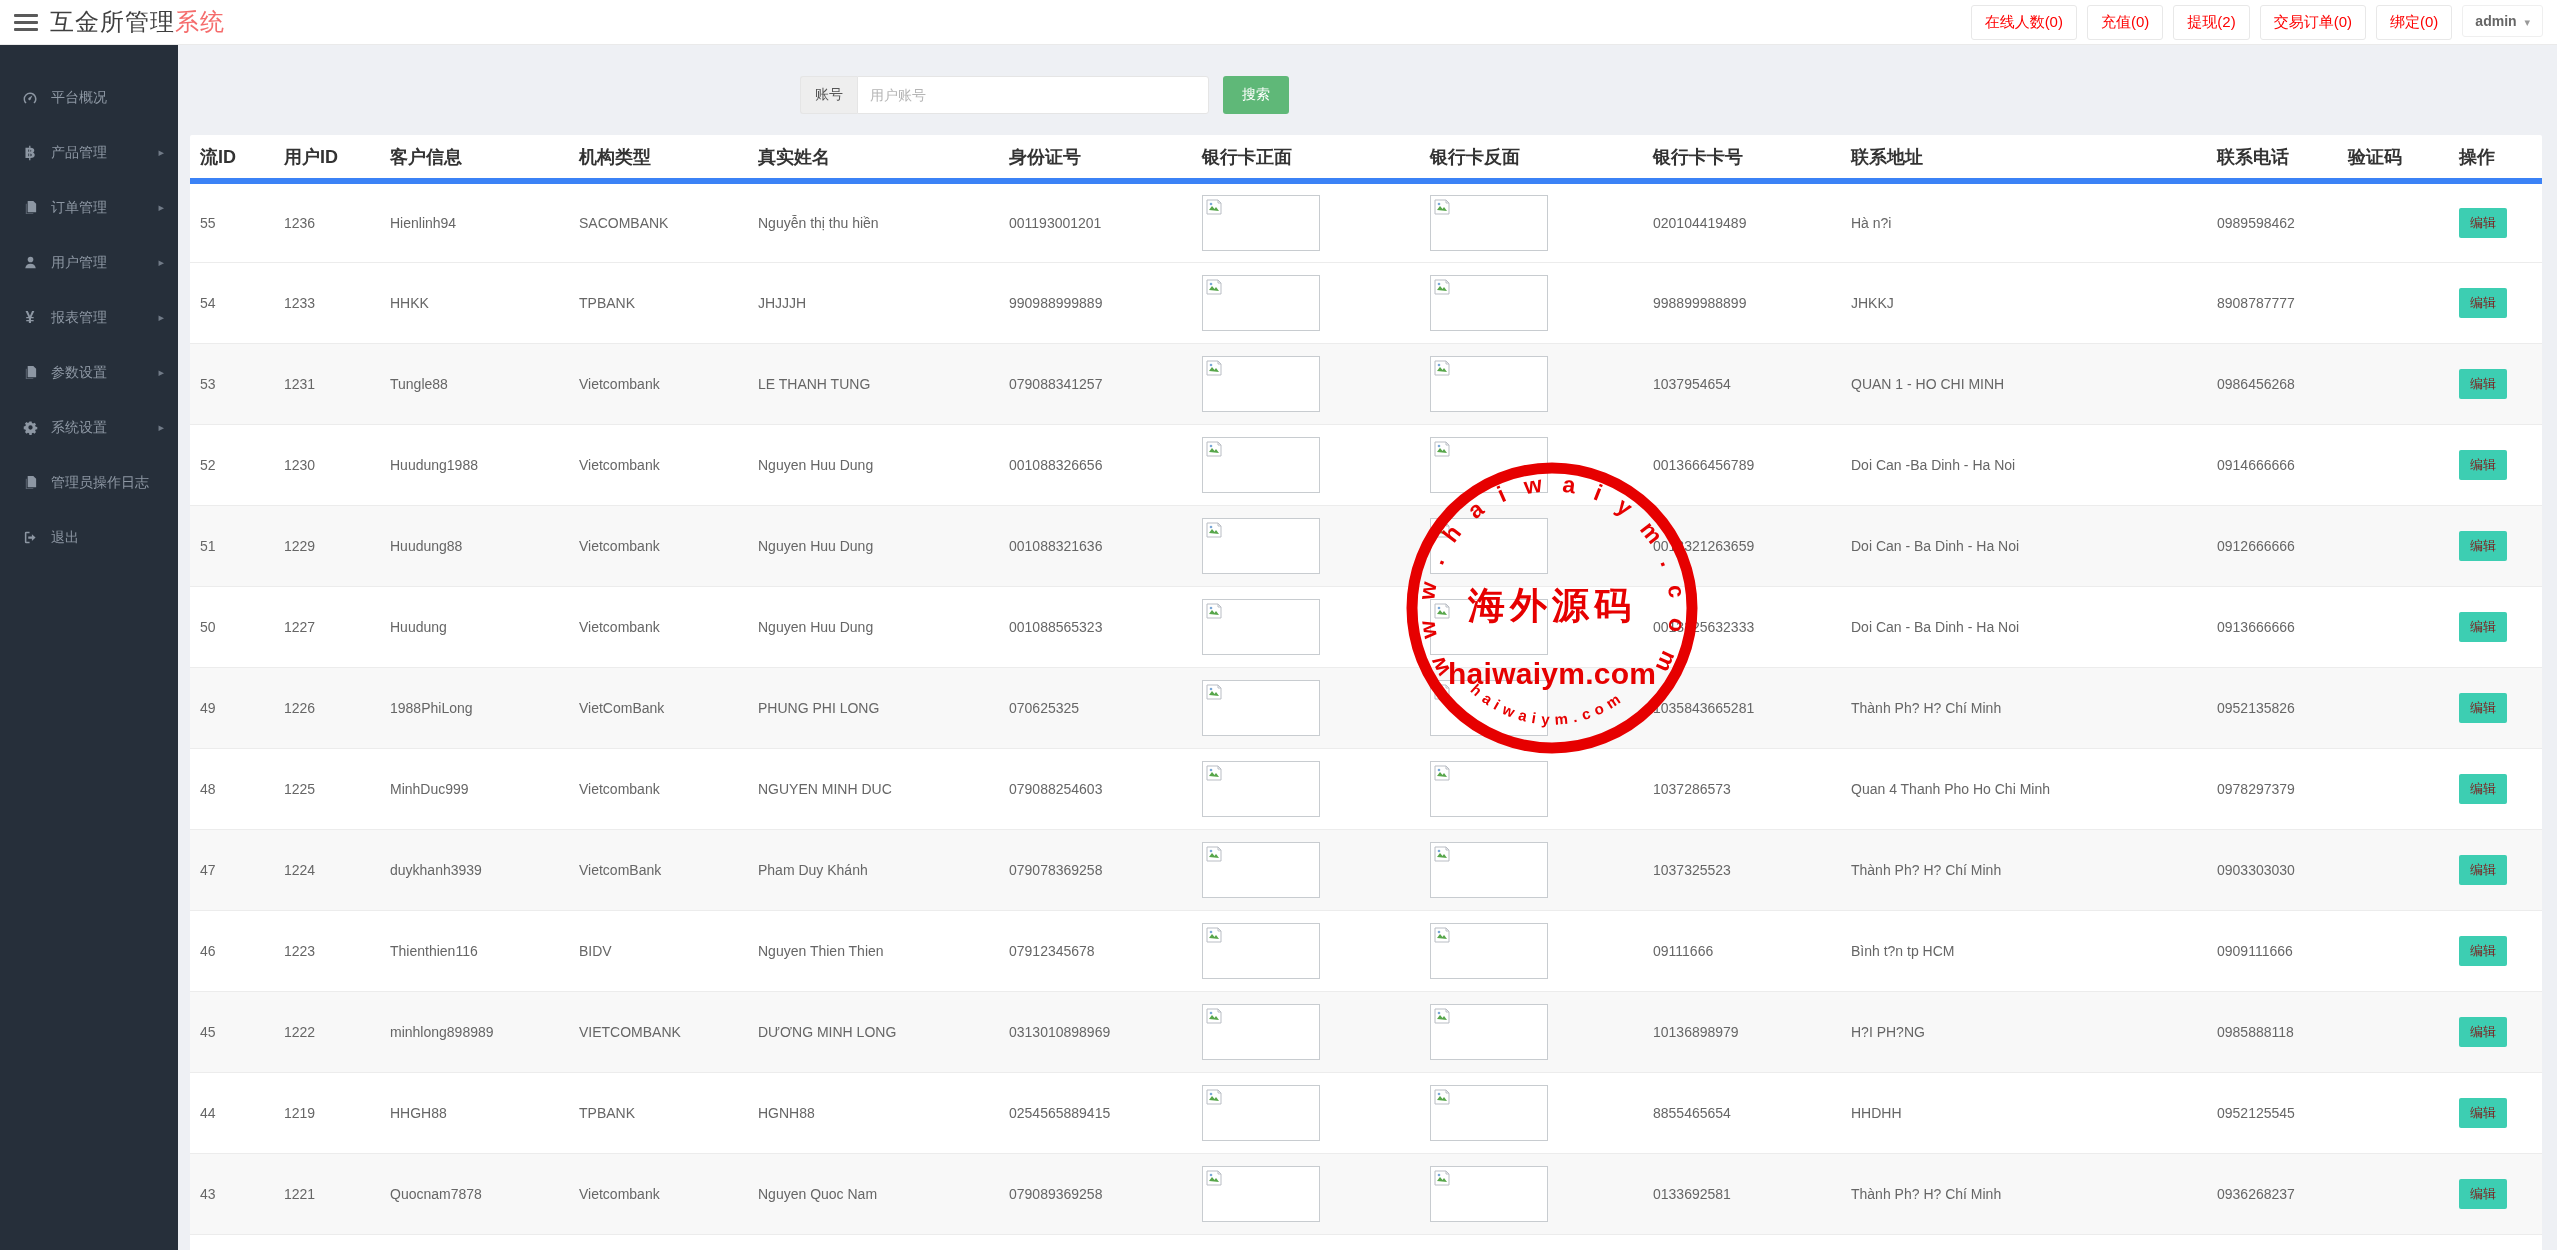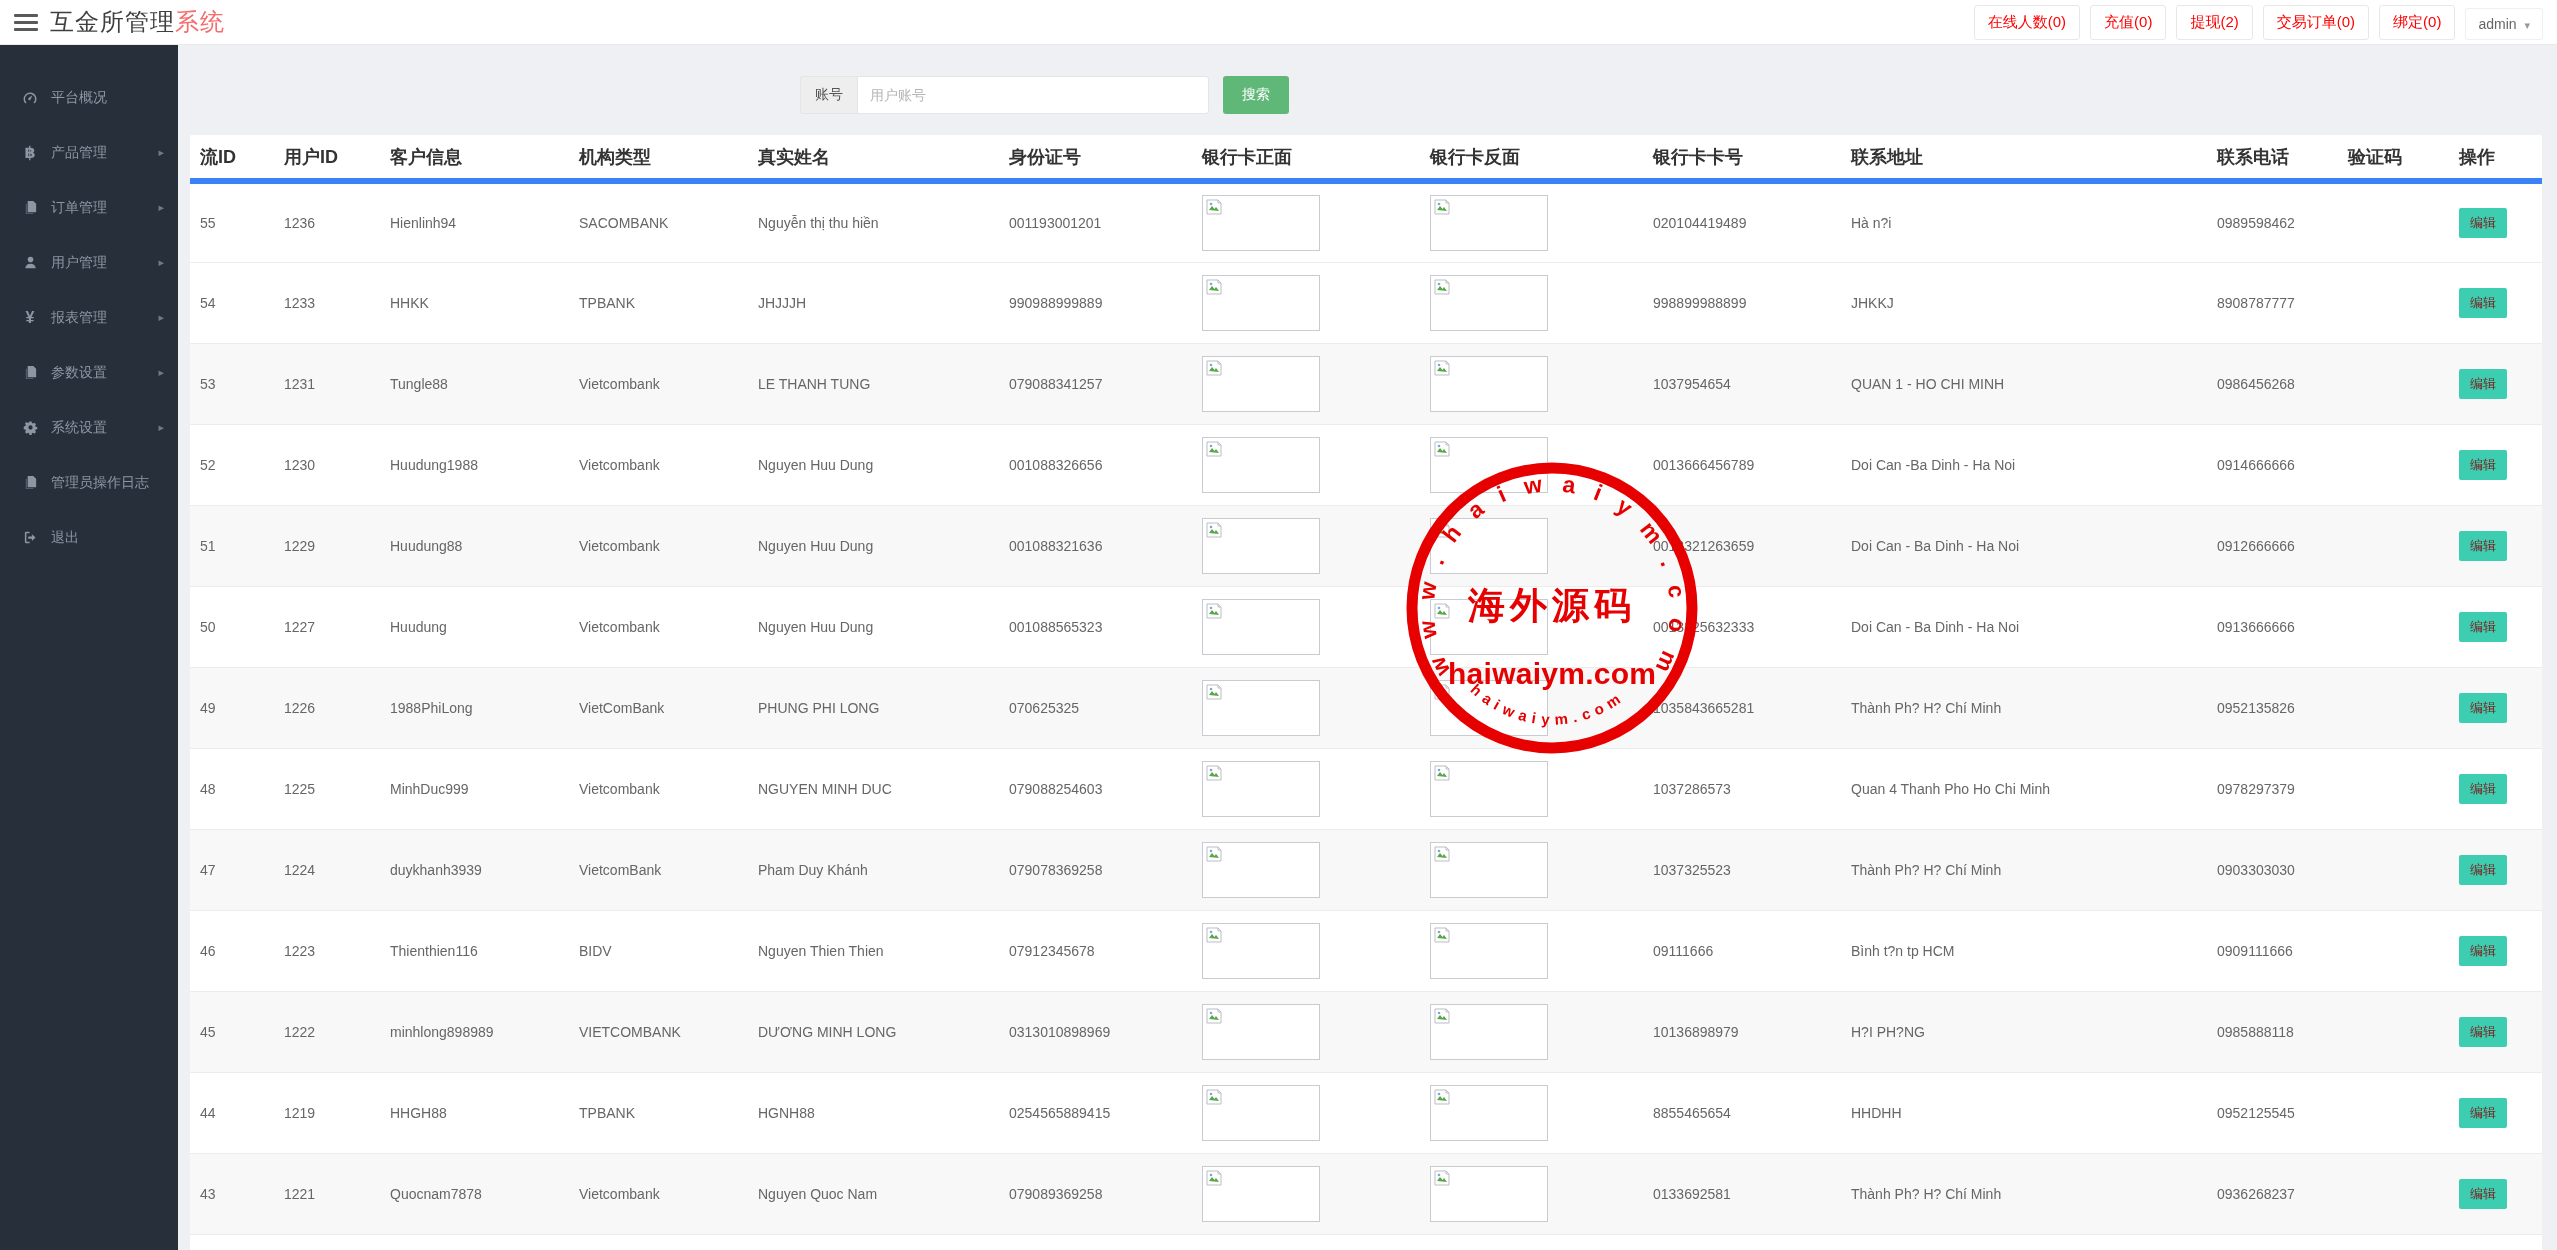--- a/index.html
+++ b/index.html
@@ -7,25 +7,25 @@
               font-family:"Liberation Sans","DejaVu Sans",sans-serif; }
 
   
   .topbar { position:absolute; left:0; top:0; width:2557px; height:45px; background:#fff;
             border-bottom:1px solid #eaeaea; z-index:20; display:flex; align-items:center; }
   .burger { width:24px; height:17px; margin-left:14px; display:flex; flex-direction:column;
             justify-content:space-between; cursor:pointer; }
   .burger span { display:block; height:3px; background:#5a5a5a; border-radius:1px; }
   .logo { margin-left:12px; font-size:24px; color:#3f3f3f; letter-spacing:1px; white-space:nowrap; }
   .logo .accent { color:#f56c6c; }
-  .top-right { margin-left:auto; display:flex; align-items:flex-end; gap:10px; margin-right:14px; }
+  .top-right { margin-left:auto; display:flex; align-items:flex-start; gap:10px; margin-right:14px; }
   .top-link { border:1px solid #e8e8e8; border-radius:3px; background:#fff; padding:7px 13px;
               font-size:15px; color:#fe0202; cursor:pointer; white-space:nowrap; }
   .admin-box { border:1px solid #efefef; border-radius:3px; padding:7px 12px; font-size:14px;
-               color:#666; cursor:pointer; white-space:nowrap; }
+               color:#666; cursor:pointer; white-space:nowrap;font-weight:bold; }
   .admin-box .caret { color:#999; font-size:11px; margin-left:4px; }
 
   
   .sidebar { position:absolute; left:0; top:45px; width:178px; height:1205px; background:#262f3a;
              padding-top:25px; z-index:10; }
   .side-item { height:55px; display:flex; align-items:center; padding:0 14px 0 18px; color:#8d97a3;
                font-size:14px; cursor:pointer; white-space:nowrap; }
   .side-item .s-icon { width:24px; display:inline-flex; justify-content:center; align-items:center;
                        margin-right:9px; font-size:15px; font-weight:bold; color:#8d97a3; flex:0 0 24px; }
   .side-item .s-arrow { margin-left:auto; font-size:11px; color:#717b87; }

